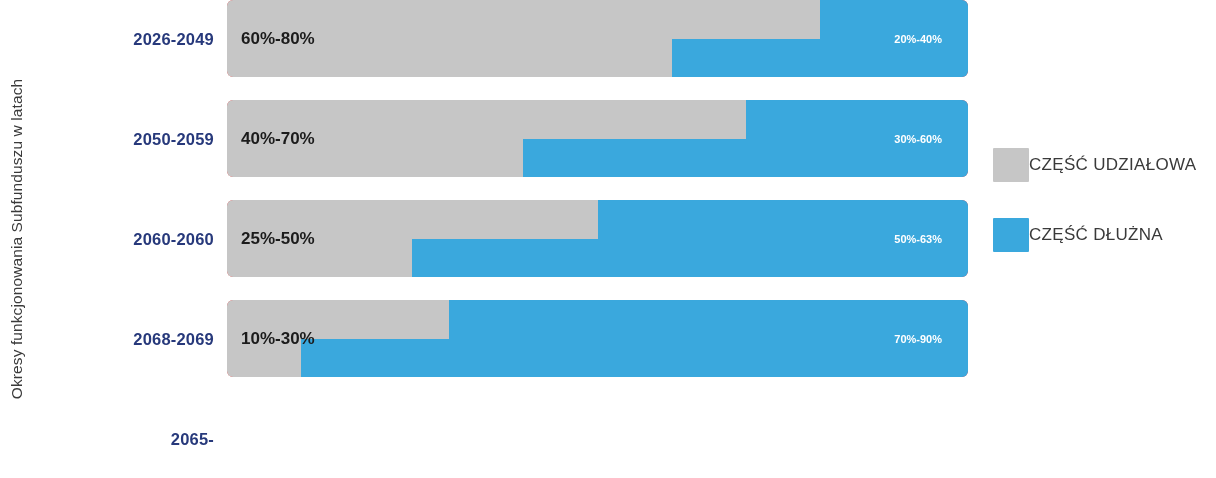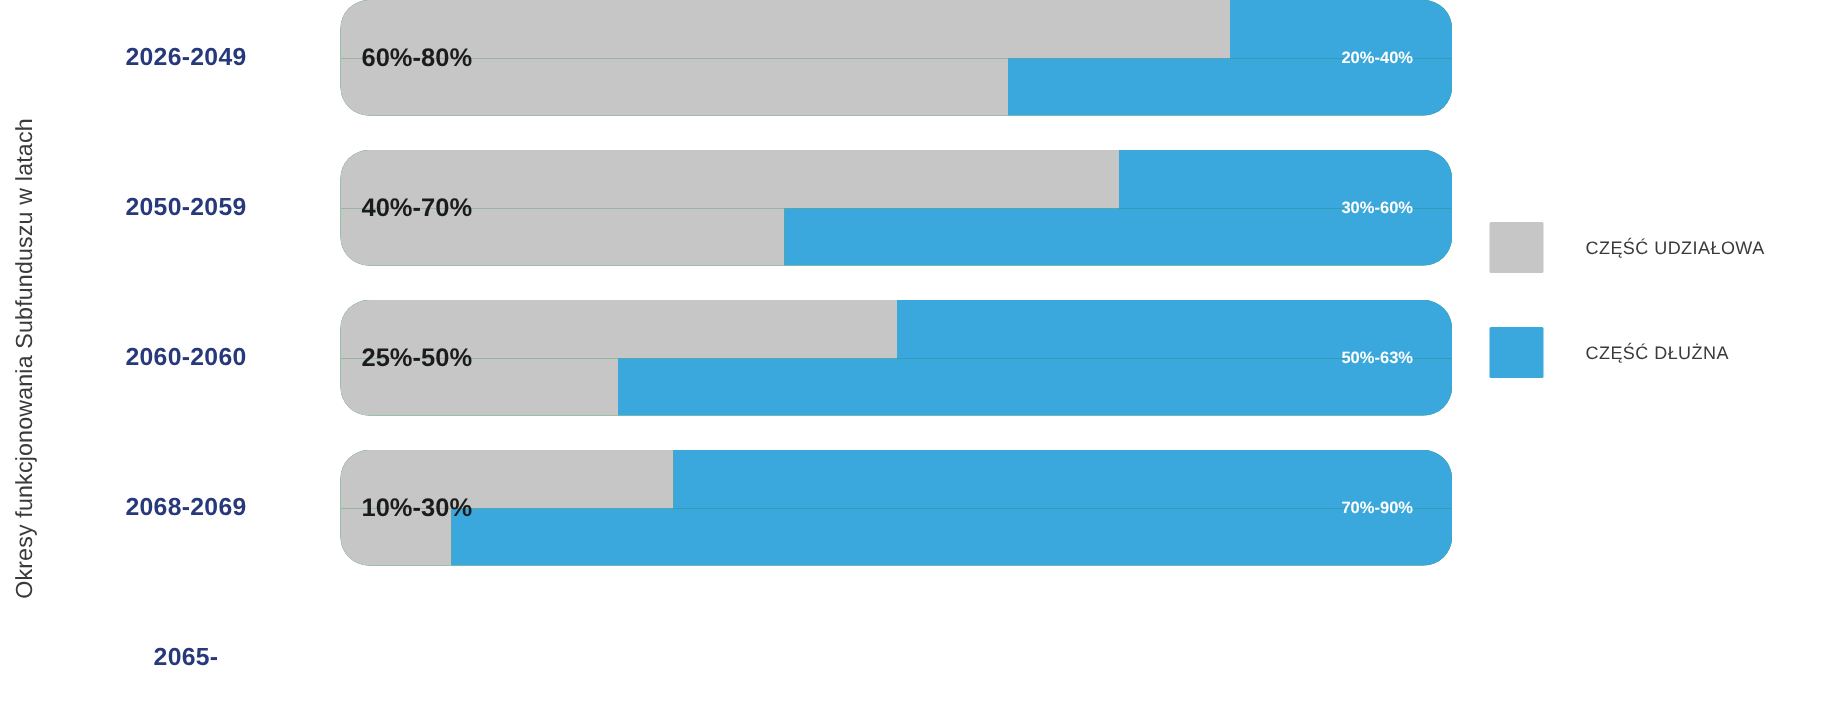--- a/index.html
+++ b/index.html
@@ -51,38 +51,38 @@
     width: 940px;
     height: 77px;
   }
 
   .row-label {
     position: absolute;
     left: 0px;
     width: 180px;
     top: 50%;
     transform: translateY(-50%);
-    text-align: center;
+    text-align: right;
     font-size: 16.5px;
     font-weight: bold;
     color: #27397b;
     letter-spacing: 0.2px;
     font-family: "Liberation Sans", sans-serif;
   }
 
   
   .bar-track {
     position: absolute;
     left: 193px;
     top: 0;
     width: 741px;
     height: 77px;
-    border-radius: 19px;
+    border-radius: 6px;
     overflow: hidden;
-    background: #15803d;
+    background: #ef4444;
   }
 
   .half {
     position: absolute;
     left: 0;
     width: 741px;
     height: 50%;
   }
   .half.upper { top: 0; }
   .half.lower { top: 50%; }
@@ -135,22 +135,21 @@
     align-items: center;
     height: 34px;
     margin-bottom: 36px;
   }
   .legend-swatch {
     width: 36px; height: 34px;
     flex: 0 0 36px;
     border-radius: 1px;
   }
   .legend-text {
-    margin-left: 28px;
-    font-size: 12px;
+    font-size: 17px;
     color: #3a3a3a;
     letter-spacing: 0.3px;
     white-space: nowrap;
     font-family: "Liberation Sans", sans-serif;
   }
 </style>
 </head>
 <body>
 
 <div id="chart-root">

